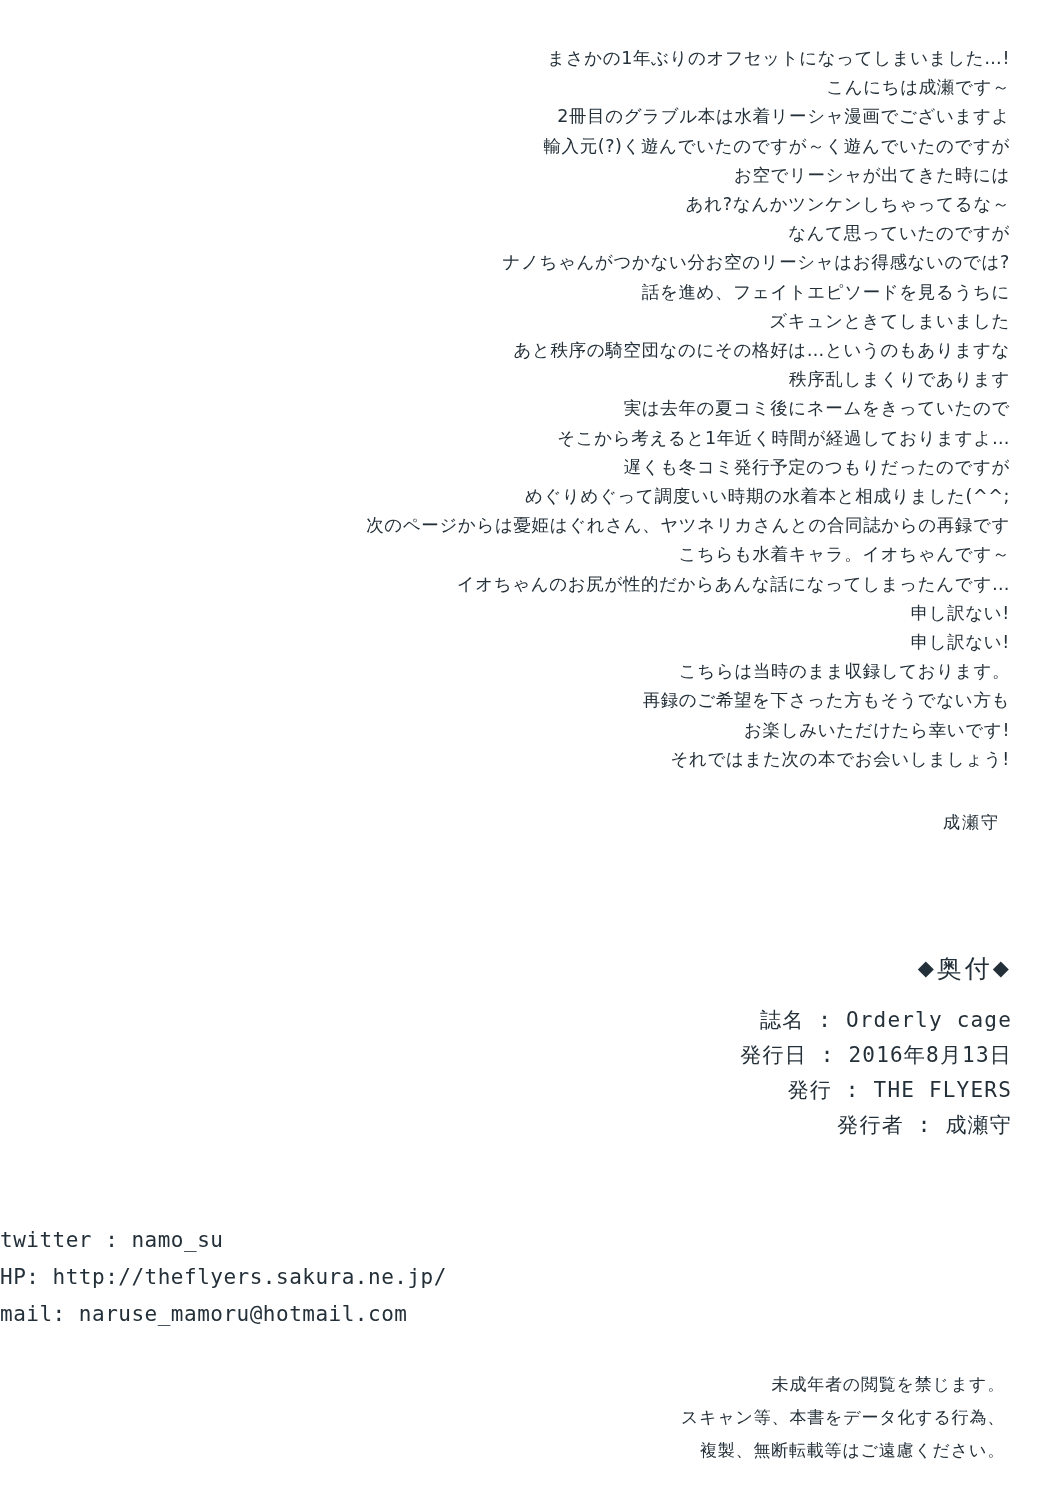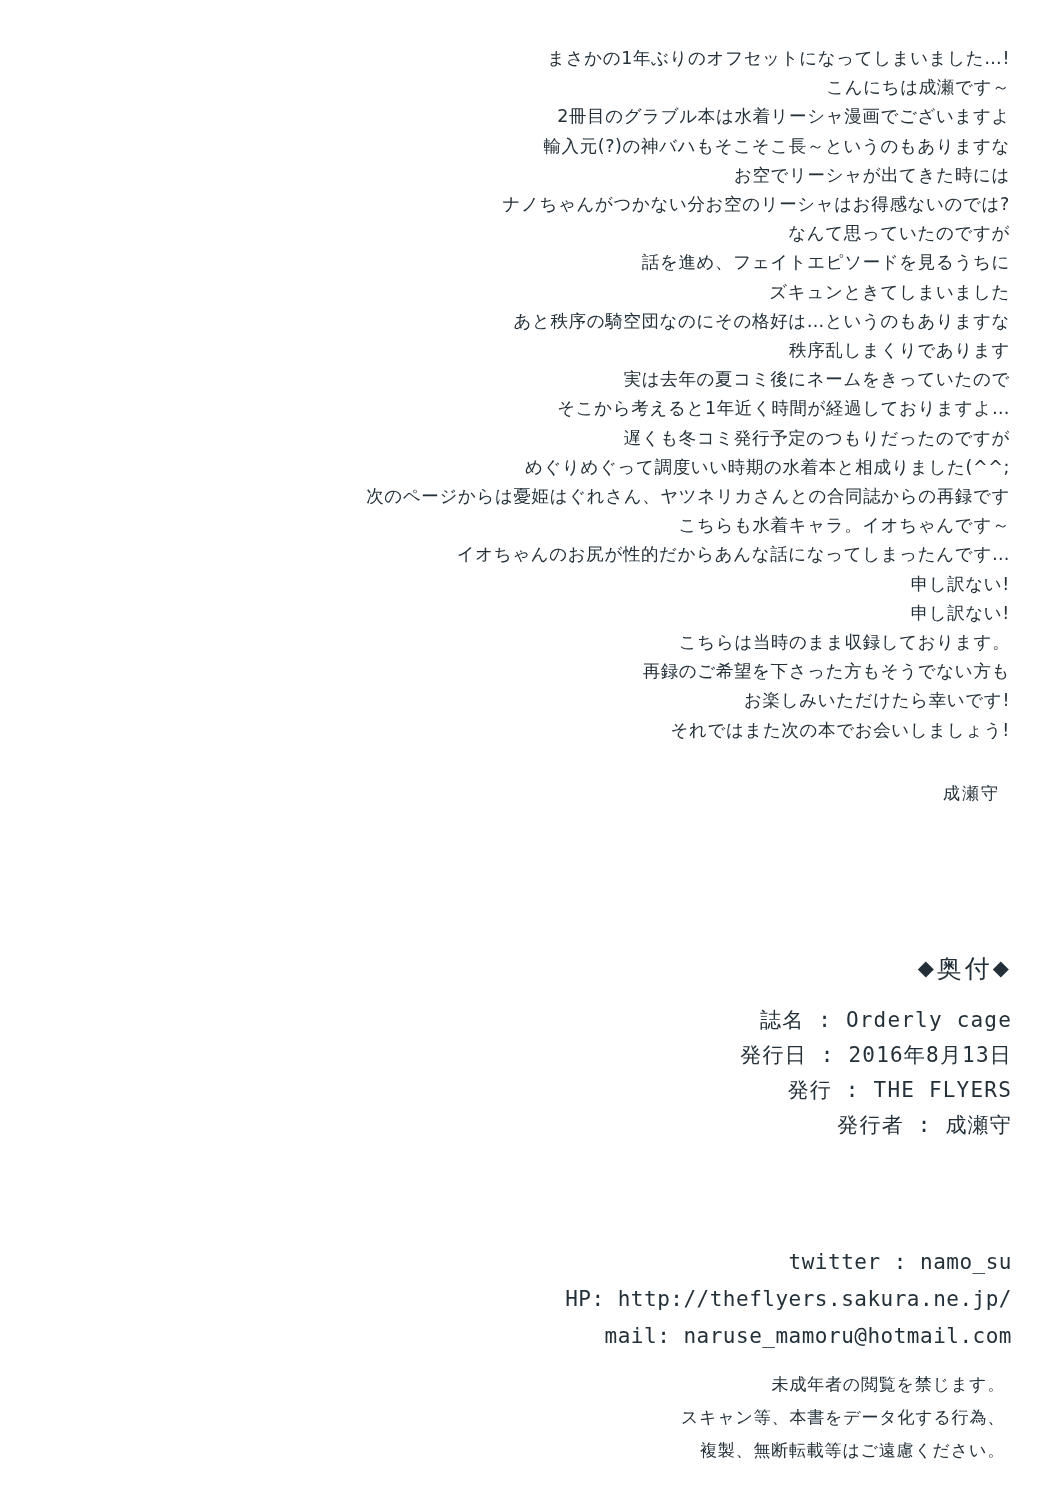--- a/index.html
+++ b/index.html
@@ -71,27 +71,25 @@
     font-family: "DejaVu Sans Mono", monospace;
   }
   .colophon-list div {
     white-space: nowrap;
   }
   .contact {
     position: absolute;
     top: 1222px;
     left: 0;
     width: 1012px;
-    text-align: right;
     font-family: "DejaVu Sans Mono", monospace;
     font-size: 21px;
     line-height: 37px;
     letter-spacing: 0.5px;
     color: #243039;
-    margin-top: 22px;
   }
   .contact div {
     white-space: nowrap;
   }
   .notice {
     position: absolute;
     top: 1368px;
     left: 0;
     width: 1005px;
     text-align: right;
@@ -111,24 +109,25 @@
 </style>
 </head>
 <body>
 
 <div class="page">
 
   <div class="afterword">
     <p>まさかの1年ぶりのオフセットになってしまいました…!</p>
     <p>こんにちは成瀬です～</p>
     <p>2冊目のグラブル本は水着リーシャ漫画でございますよ</p>
-    <p>輸入元(?)の神バハもそこそこ長～というのもありますな</p>
+    <p>輸入元(?)く遊んでいたのですが～く遊んでいたのですが</p>
     <p>お空でリーシャが出てきた時には</p>
+    <p>あれ?なんかツンケンしちゃってるな～</p>
+    <p>なんて思っていたのですが</p>
     <p>ナノちゃんがつかない分お空のリーシャはお得感ないのでは?</p>
-    <p>なんて思っていたのですが</p>
     <p>話を進め、フェイトエピソードを見るうちに</p>
     <p>ズキュンときてしまいました</p>
     <p>あと秩序の騎空団なのにその格好は…というのもありますな</p>
     <p>秩序乱しまくりであります</p>
     <p>実は去年の夏コミ後にネームをきっていたので</p>
     <p>そこから考えると1年近く時間が経過しておりますよ…</p>
     <p>遅くも冬コミ発行予定のつもりだったのですが</p>
     <p>めぐりめぐって調度いい時期の水着本と相成りました(^^;</p>
     <p>次のページからは憂姫はぐれさん、ヤツネリカさんとの合同誌からの再録です</p>
     <p>こちらも水着キャラ。イオちゃんです～</p>

